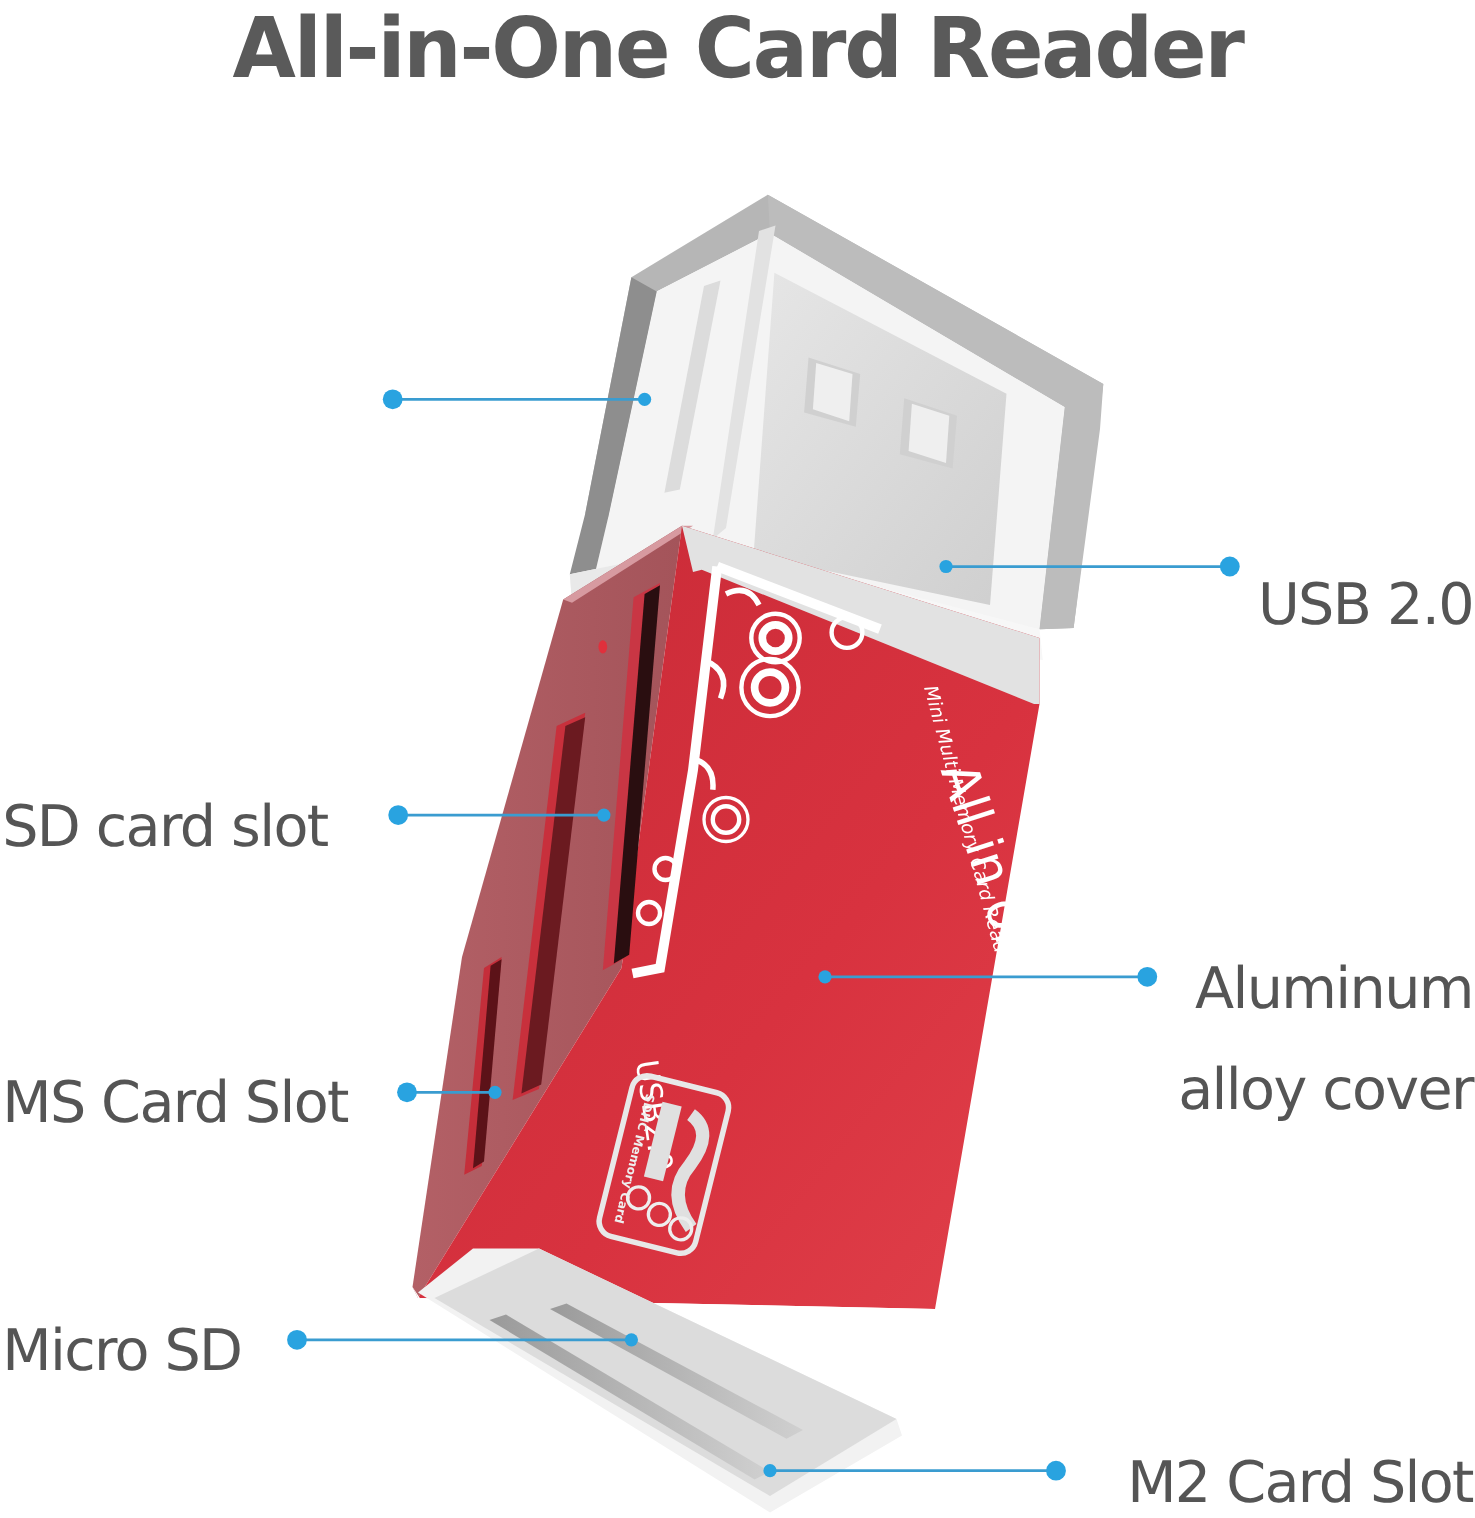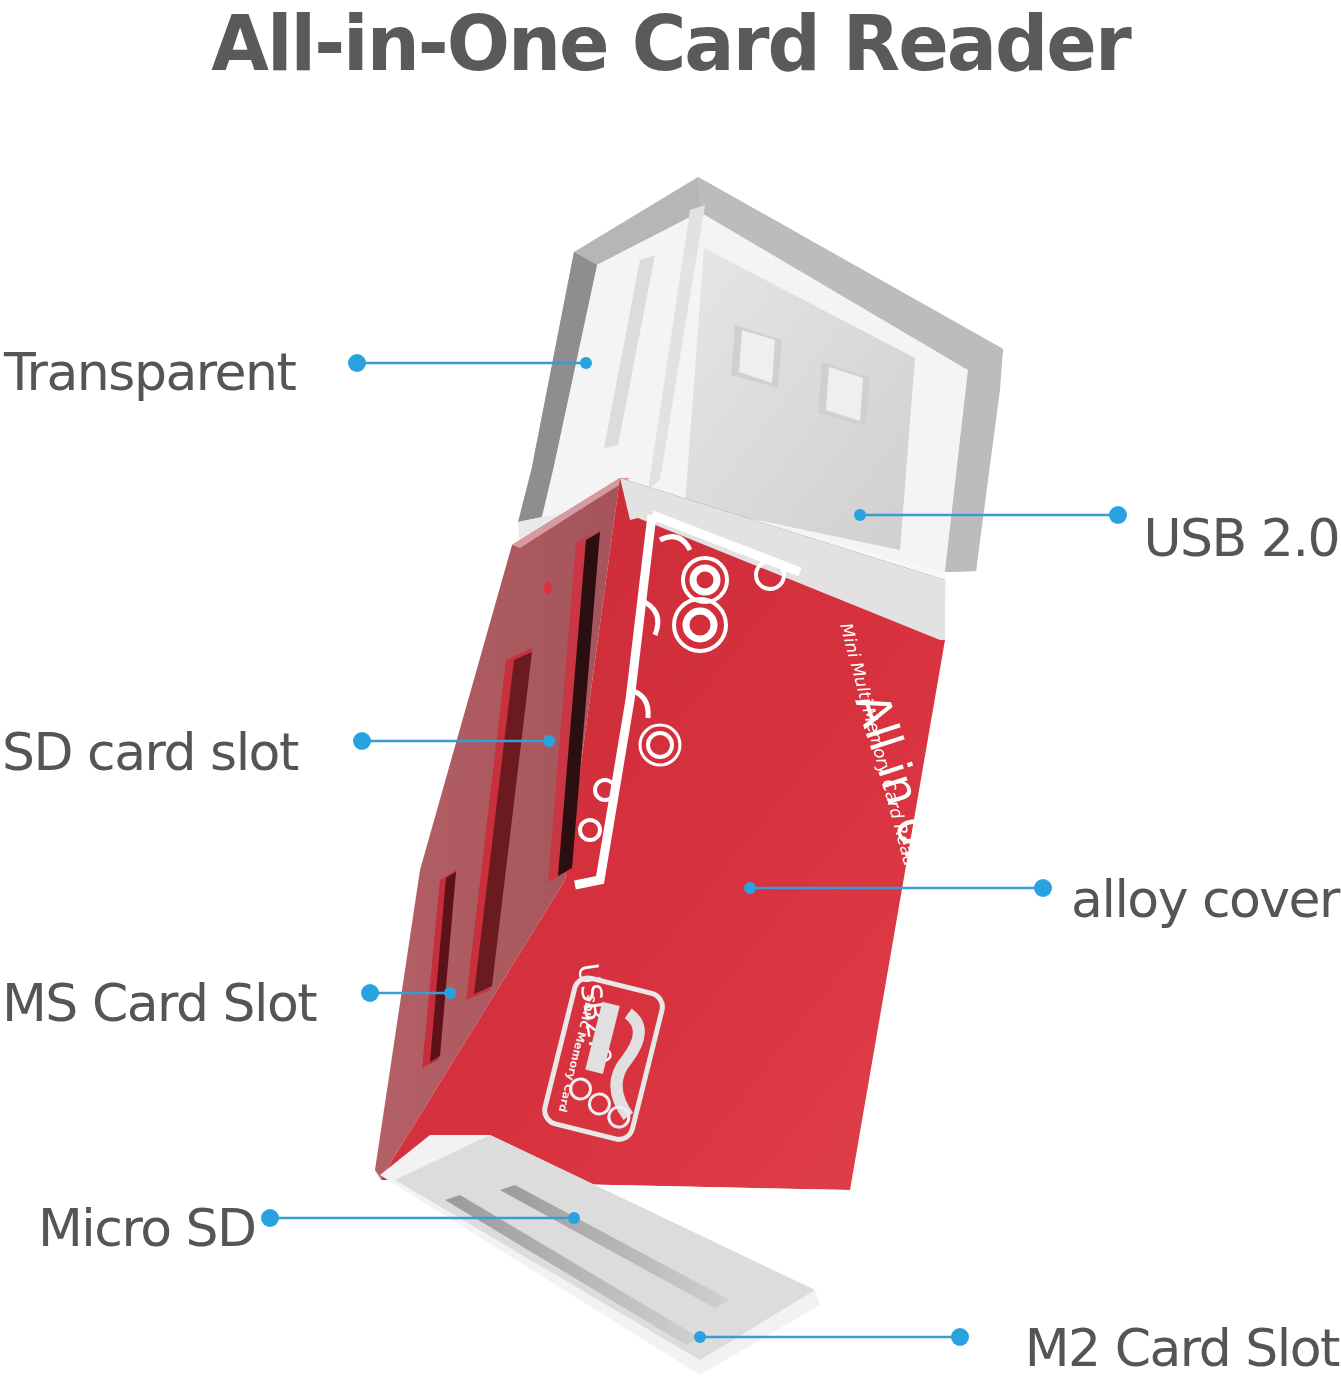--- a/index.html
+++ b/index.html
@@ -145,38 +145,38 @@
     <circle cx="370" cy="993" r="9"></circle>
     <circle cx="450" cy="993" r="6"></circle>
     <circle cx="270" cy="1218" r="9"></circle>
     <circle cx="574" cy="1218" r="6"></circle>
     <circle cx="960" cy="1337" r="9"></circle>
     <circle cx="700" cy="1337" r="6"></circle>
   </g>
 </svg>
 
 <div class="label" style="left:4px; top:326px;">
-  <span>Transparent</span>
 </div>
 
-<div class="label right" style="right:2px; top:492px;">
+<div class="label right" style="right:2px; top:504px;">
   <span>USB 2.0</span>
 </div>
 
 <div class="label" style="left:2px; top:706px;text-align:right;">
   <span>SD card slot</span>
 </div>
 
 <div class="label right" style="right:2px; top:853px;">
+  <span>Aluminum</span>
   <span>alloy cover</span>
 </div>
 
 <div class="label" style="left:2px; top:957px;">
   <span>MS Card Slot</span>
 </div>
 
-<div class="label" style="left:2px; top:1182px;margin-left:36px;">
+<div class="label" style="left:2px; top:1182px;">
   <span>Micro SD</span>
 </div>
 
 <div class="label right" style="right:2px; top:1302px;">
   <span>M2 Card Slot</span>
 </div>
 
 </body></html>

